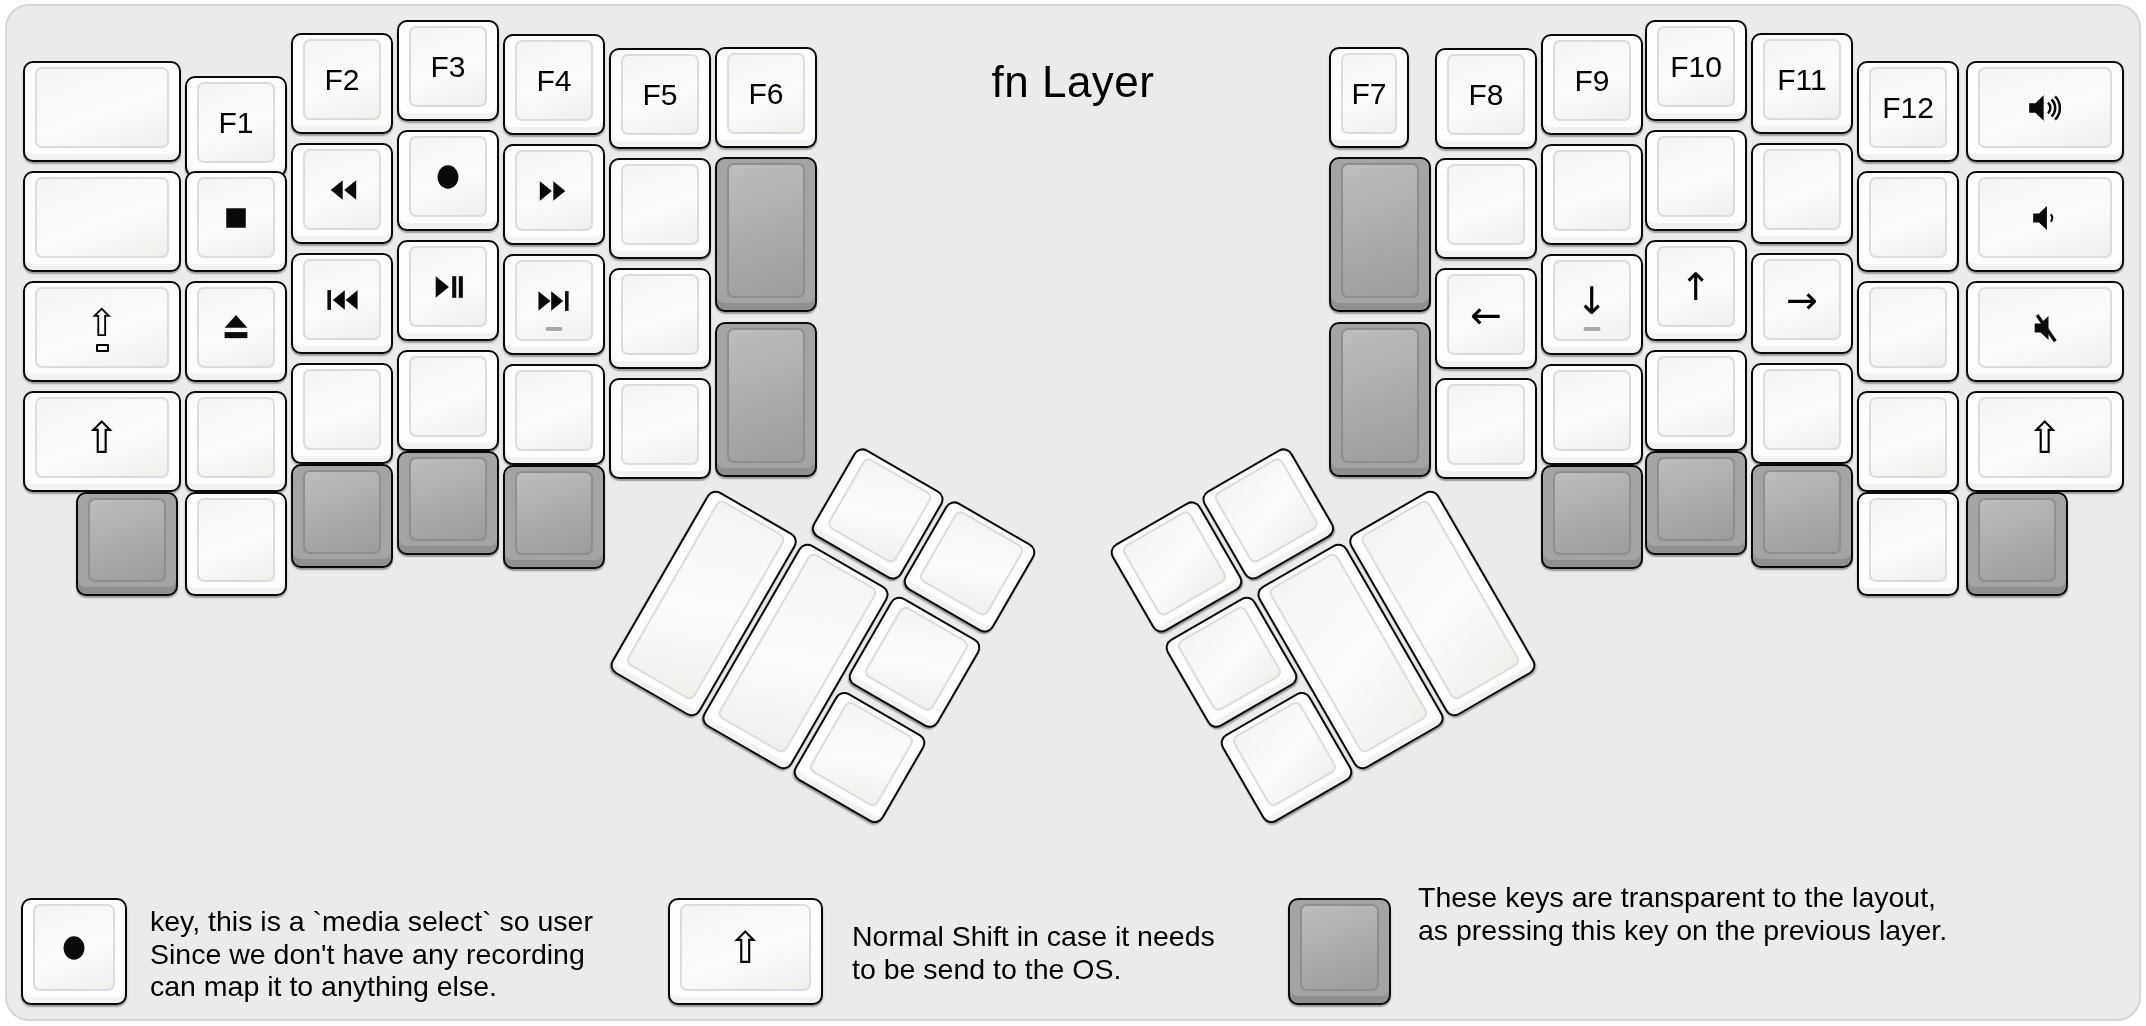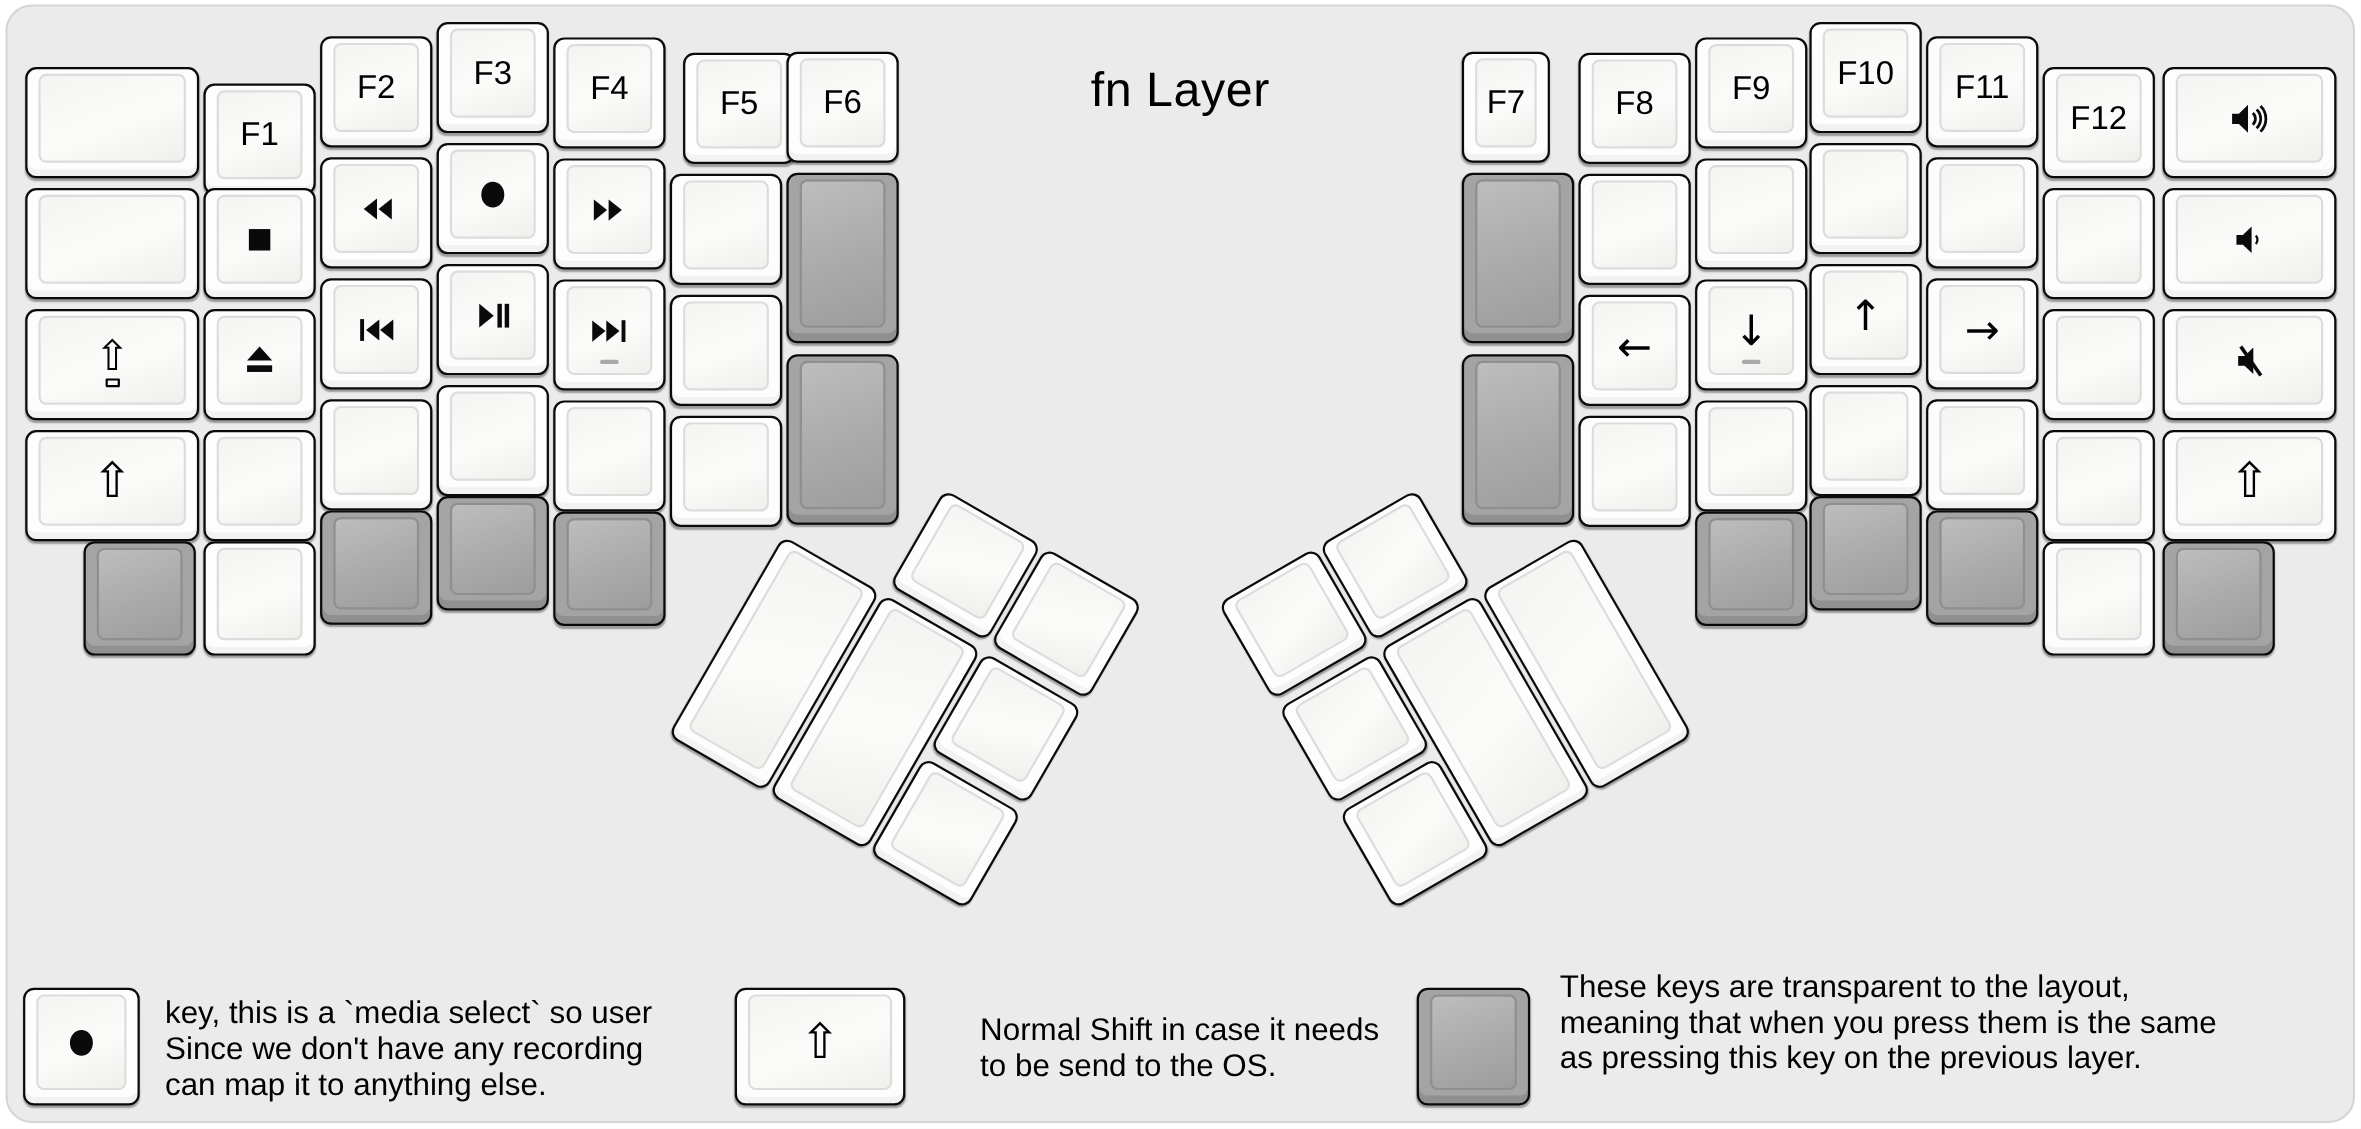--- a/index.html
+++ b/index.html
@@ -180,21 +180,21 @@
           </span>
           <div class="homing"></div>
         </div>
       </div>
       <div class="key" style="left: 503px; top: 364px; width: 102px; height: 101px;">
         <div class="cap"></div>
       </div>
       <div class="key transparent" style="left: 503px; top: 465px; width: 102px; height: 104px;">
         <div class="cap"></div>
       </div>
-      <div class="key" style="left: 609px; top: 48px; width: 102px; height: 101px; margin-left: 12px;">
+      <div class="key" style="left: 609px; top: 48px; width: 102px; height: 101px;">
         <div class="cap">
           <span class="klabel">F5</span>
         </div>
       </div>
       <div class="key" style="left: 609px; top: 158px; width: 102px; height: 101px;">
         <div class="cap"></div>
       </div>
       <div class="key" style="left: 609px; top: 268px; width: 102px; height: 101px;">
         <div class="cap"></div>
       </div>
@@ -408,26 +408,25 @@
       <div class="legend-text" style="left: 150px; top: 905px;">
         <div>key, this is a `media select` so user</div>
         <div>Since we don't have any recording</div>
         <div>can map it to anything else.</div>
       </div>
       <div class="key" style="left: 668px; top: 898px; width: 155px; height: 107px;">
         <div class="cap">
           <span class="sym shift">⇧</span>
         </div>
       </div>
-      <div class="legend-text" style="left: 852px; top: 920px; margin-left: 39px;">
+      <div class="legend-text" style="left: 852px; top: 920px;">
         <div>Normal Shift in case it needs</div>
         <div>to be send to the OS.</div>
       </div>
       <div class="key transparent" style="left: 1288px; top: 898px; width: 103px; height: 107px;">
         <div class="cap"></div>
       </div>
       <div class="legend-text" style="left: 1418px; top: 881px;">
         <div>These keys are transparent to the layout,</div>
-        <div>meaning that when you press them is the same</div>
         <div>as pressing this key on the previous layer.</div>
       </div>
     </div>
 </div>
 
 </body></html>

